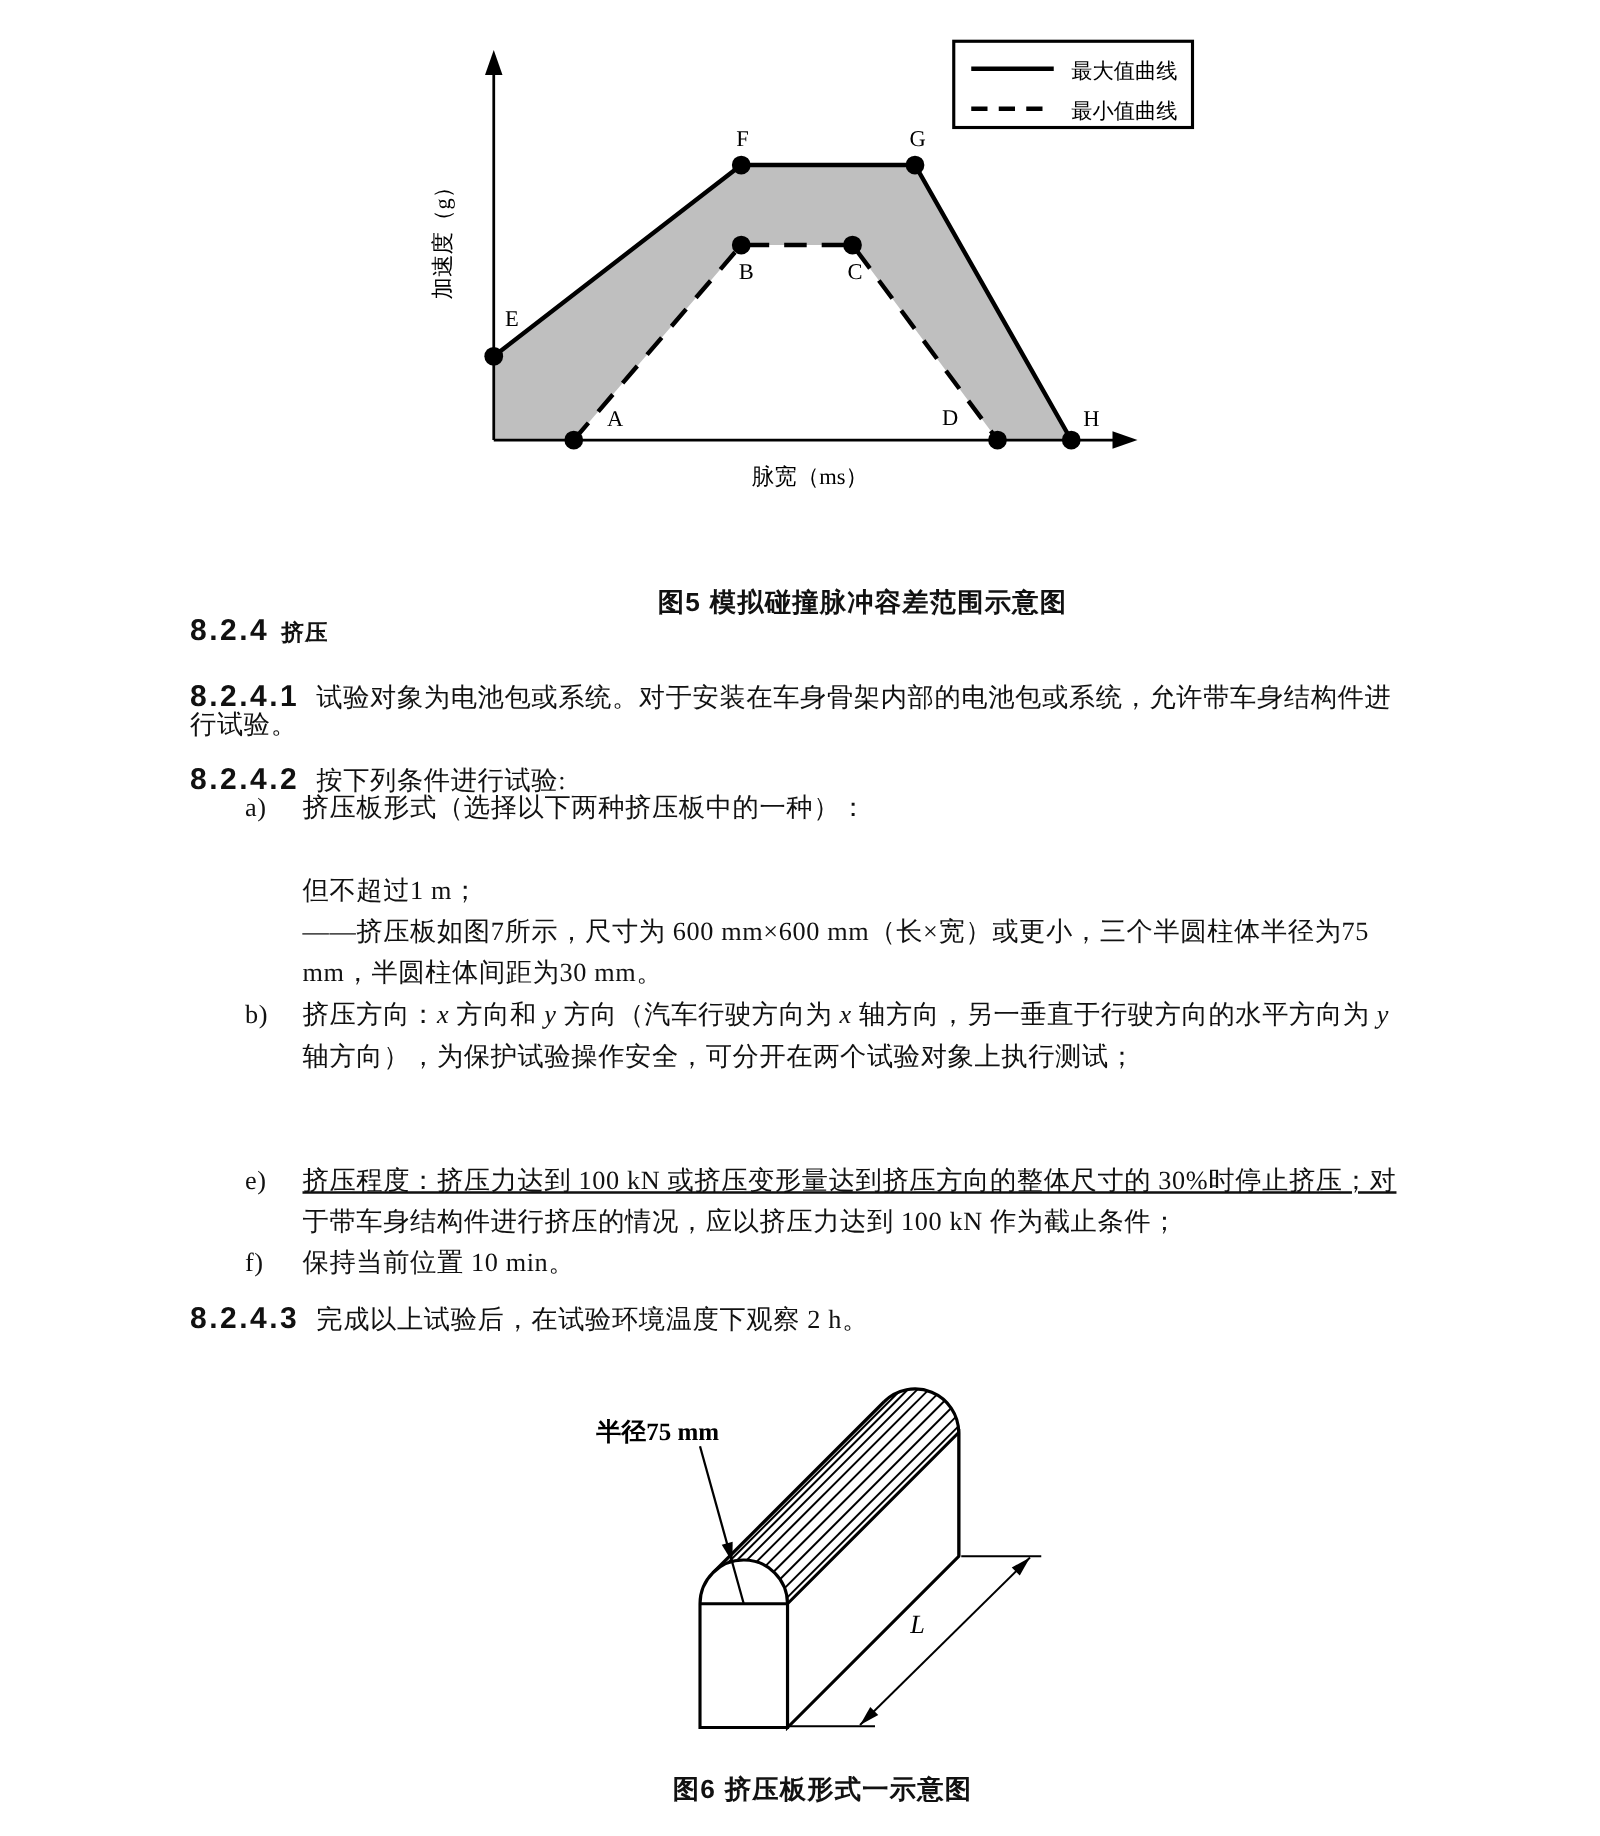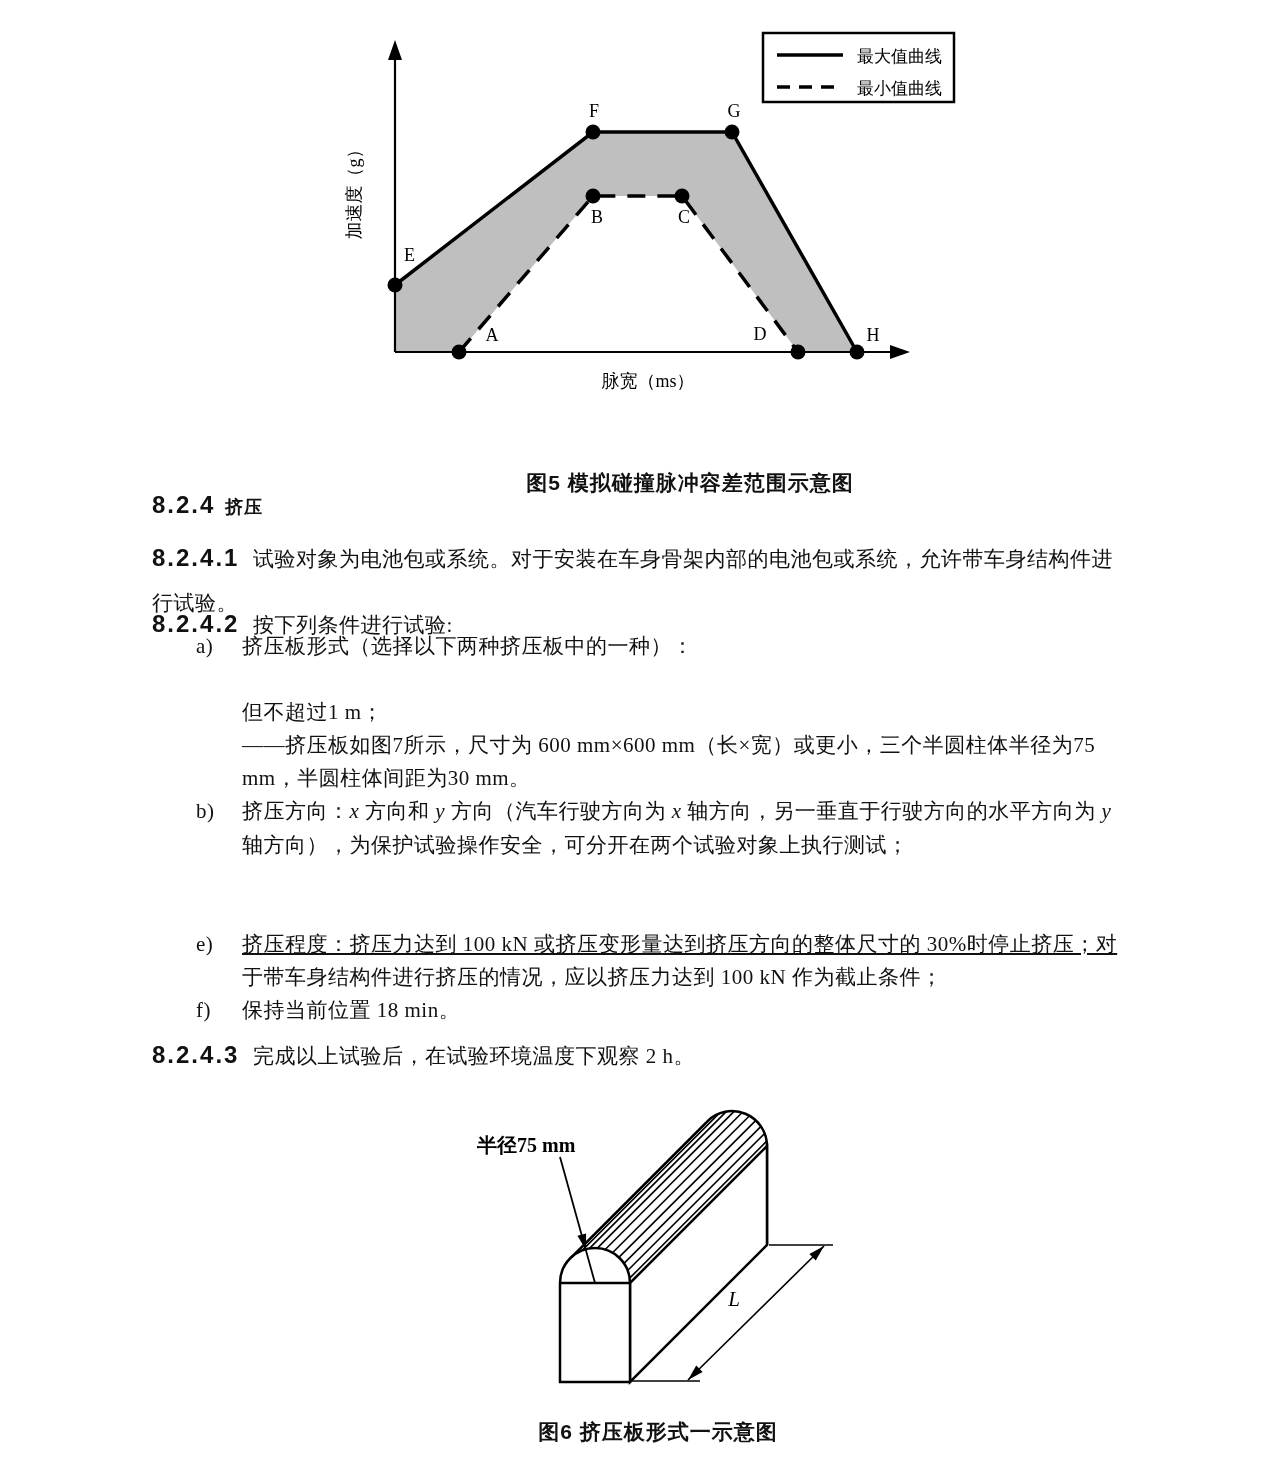--- a/index.html
+++ b/index.html
@@ -115,21 +115,21 @@
   <div class="caption" style="left:390px;top:434px;margin-top:36px;">图5 模拟碰撞脉冲容差范围示意图</div>
   <div class="caption" style="left:358px;top:1419px;">图6 挤压板形式一示意图</div>
 
   <div class="txtline" style="left:152px;top:478px;">
     <span class="clause-num num-w73">8.2.4</span><span class="heading-title">挤压</span>
   </div>
 
   <div class="txtline" style="left:152px;top:531px;">
     <span class="clause-num num-w101">8.2.4.1</span><span>试验对象为电池包或系统。对于安装在车身骨架内部的电池包或系统，允许带车身结构件进</span>
   </div>
-  <div class="txtline" style="left:152px;top:588px;">
+  <div class="txtline" style="left:152px;top:564px;">
     <span>行试验。</span>
   </div>
 
   <div class="txtline" style="left:152px;top:597px;">
     <span class="clause-num num-w101">8.2.4.2</span><span>按下列条件进行试验:</span>
   </div>
 
   <div class="txtline" style="left:196px;top:631px;">
     <span class="item-label">a)</span><span>挤压板形式（选择以下两种挤压板中的一种）：</span>
   </div>
@@ -150,20 +150,20 @@
     <span class="item-label">b)</span><span>挤压方向：</span><span class="var">x</span><span> 方向和 </span><span class="var">y</span><span> 方向（汽车行驶方向为 </span><span class="var">x</span><span> 轴方向，另一垂直于行驶方向的水平方向为 </span><span class="var">y</span>
   </div>
 
   <div class="txtline" style="left:196px;top:929px;text-decoration:underline;">
     <span class="item-label">e)</span><span>挤压程度：挤压力达到 100 kN 或挤压变形量达到挤压方向的整体尺寸的 30%时停止挤压；对</span>
   </div>
   <div class="txtline" style="left:242px;top:962px;">
     <span>于带车身结构件进行挤压的情况，应以挤压力达到 100 kN 作为截止条件；</span>
   </div>
   <div class="txtline" style="left:196px;top:995px;">
-    <span class="item-label">f)</span><span>保持当前位置 18 min。</span>
+    <span class="item-label">f)</span><span>保持当前位置 10 min。</span>
   </div>
 
   <div class="txtline" style="left:152px;top:1028px;">
     <span class="clause-num num-w101">8.2.4.3</span><span>完成以上试验后，在试验环境温度下观察 2 h。</span>
   </div>
 
 </div>
 
 </body></html>

